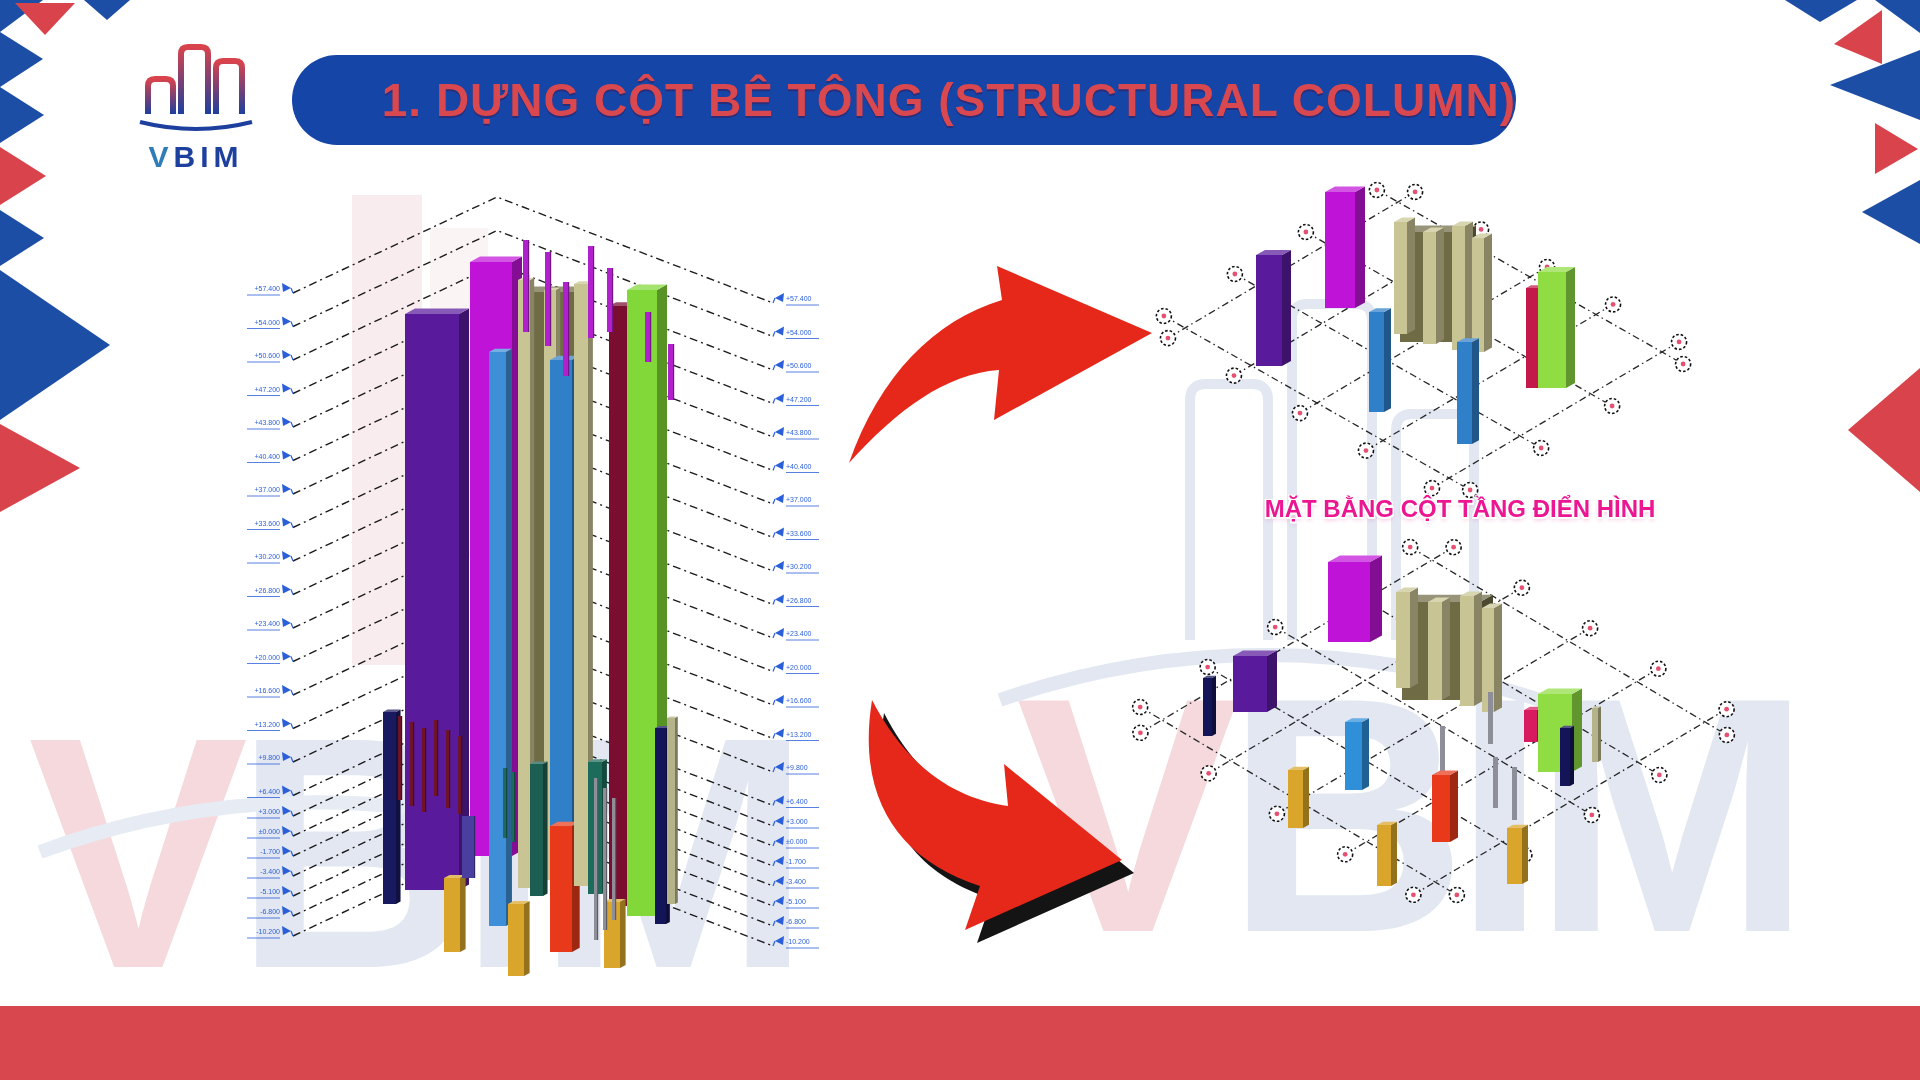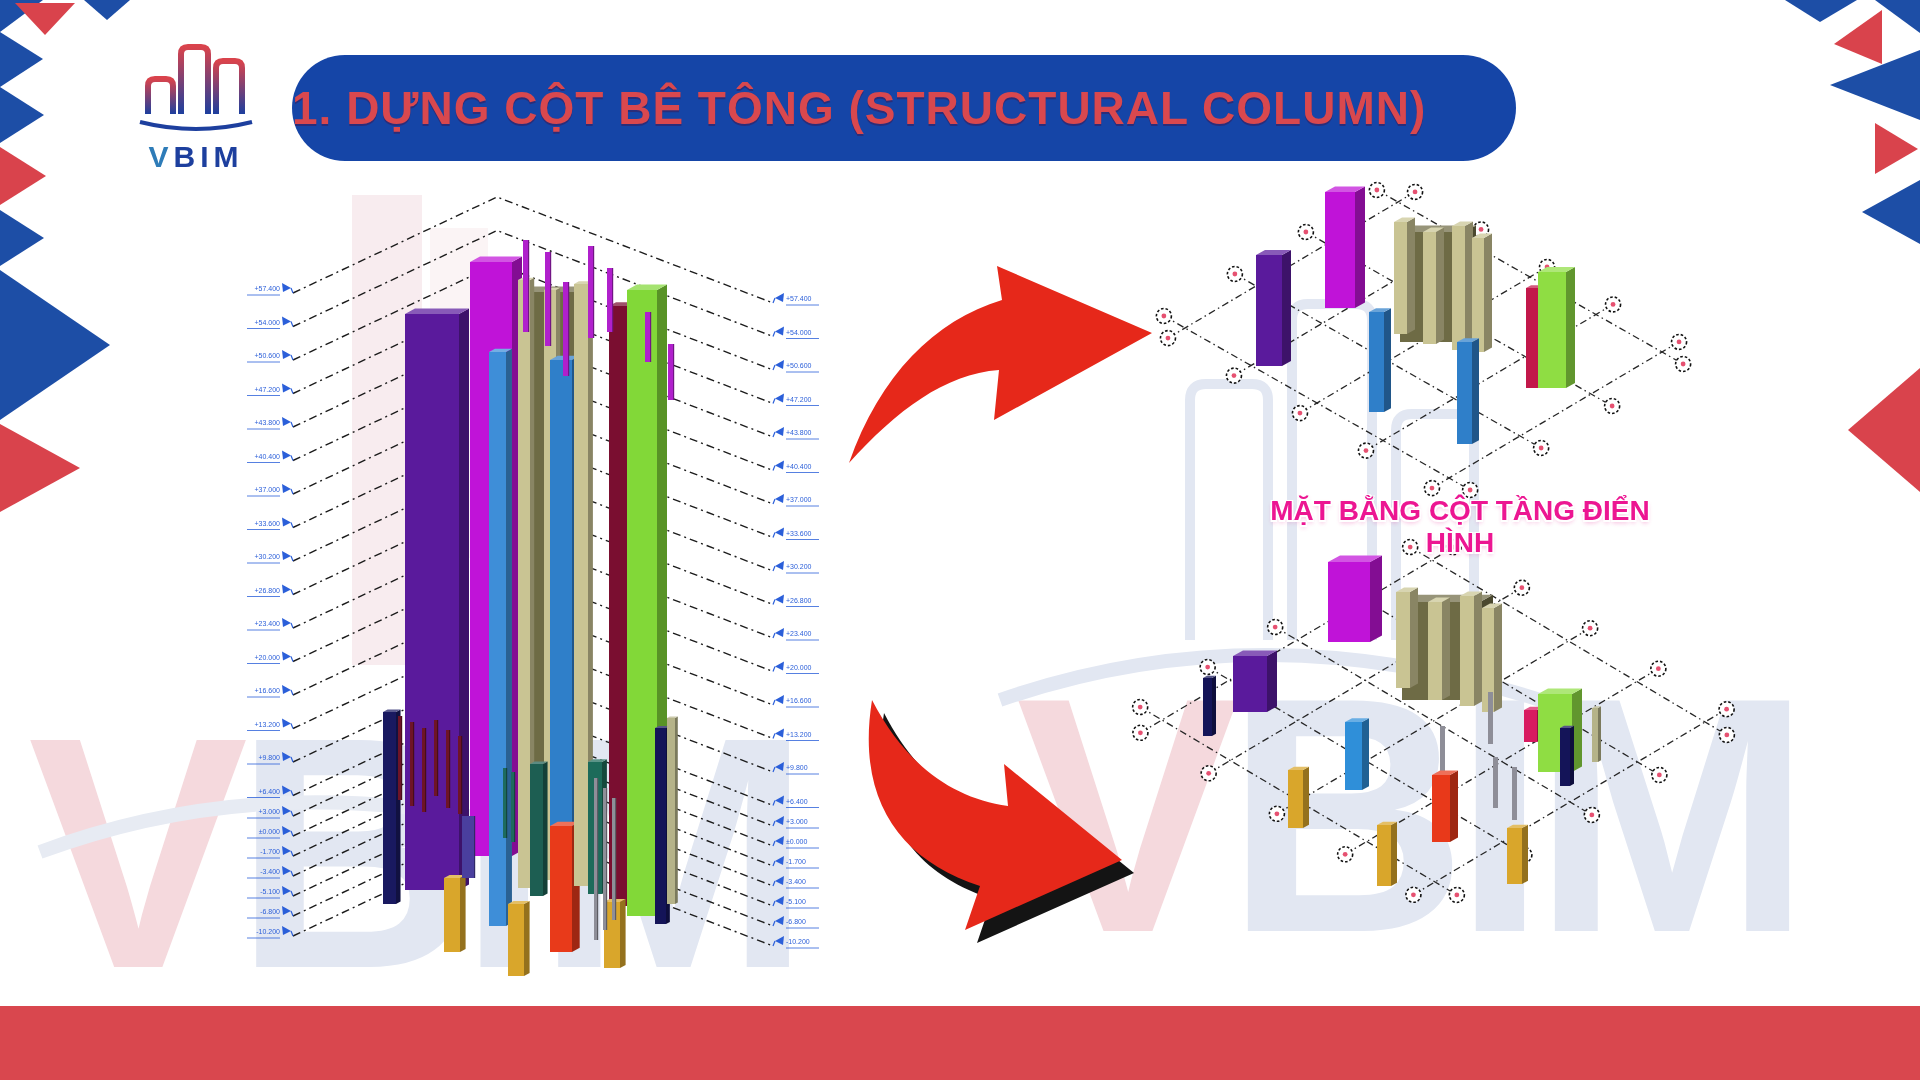--- a/index.html
+++ b/index.html
@@ -16,35 +16,35 @@
   .wm-rest{color:var(--watermark-gray);}
   
   #scene{position:absolute;left:0;top:0;z-index:2;}
   .lvl{stroke:#1c1c1c;stroke-width:1.4;stroke-dasharray:8 4 2 4;fill:none;}
   .grid{stroke:#262626;stroke-width:1.3;stroke-dasharray:7 3.5 1.5 3.5;fill:none;}
   .arrow{fill:var(--arrow-red);}
   .t-blue{fill:var(--triangle-blue);}
   .t-red{fill:var(--triangle-red);}
   
   .banner{
-    position:absolute;left:292px;top:55px;width:1224px;height:106px;z-index:3;
+    position:absolute;left:292px;top:55px;width:1224px;height:90px;z-index:3;
     background:var(--banner-bg);border-radius:54px;
-    display:flex;align-items:center;justify-content:flex-start;
+    display:flex;align-items:center;justify-content:flex-end;
   }
   .banner span{
     color:var(--title-text);font-size:46px;font-weight:bold;letter-spacing:1px;
     text-shadow:0 2px 0 rgba(80,0,40,.35);
   }
   .logo{position:absolute;left:128px;top:40px;width:136px;z-index:3;text-align:center;}
   .logo-text{font-size:30px;font-weight:bold;letter-spacing:5px;margin-top:0px;}
   .logo-text .lv{color:var(--logo-light-blue);}
   .logo-text .lrest{color:var(--logo-blue);}
   .plan-label{
     position:absolute;z-index:3;width:420px;text-align:center;
-    font-size:28px;font-weight:bold;color:var(--label-pink);
+    font-size:24px;font-weight:bold;color:var(--label-pink);
     text-shadow:-1.5px -1.5px 0 #fff,1.5px -1.5px 0 #fff,-1.5px 1.5px 0 #fff,1.5px 1.5px 0 #fff,0 3px 4px rgba(230,20,140,.30);
   }
   .label-typical{left:1250px;top:495px;}
   .label-basement{left:1290px;top:955px;}
   .footer{position:absolute;left:0;bottom:0;width:1920px;height:74px;background:var(--footer-bar);z-index:3;}
 </style>
 </head>
 <body>
 
 <div class="slide">

